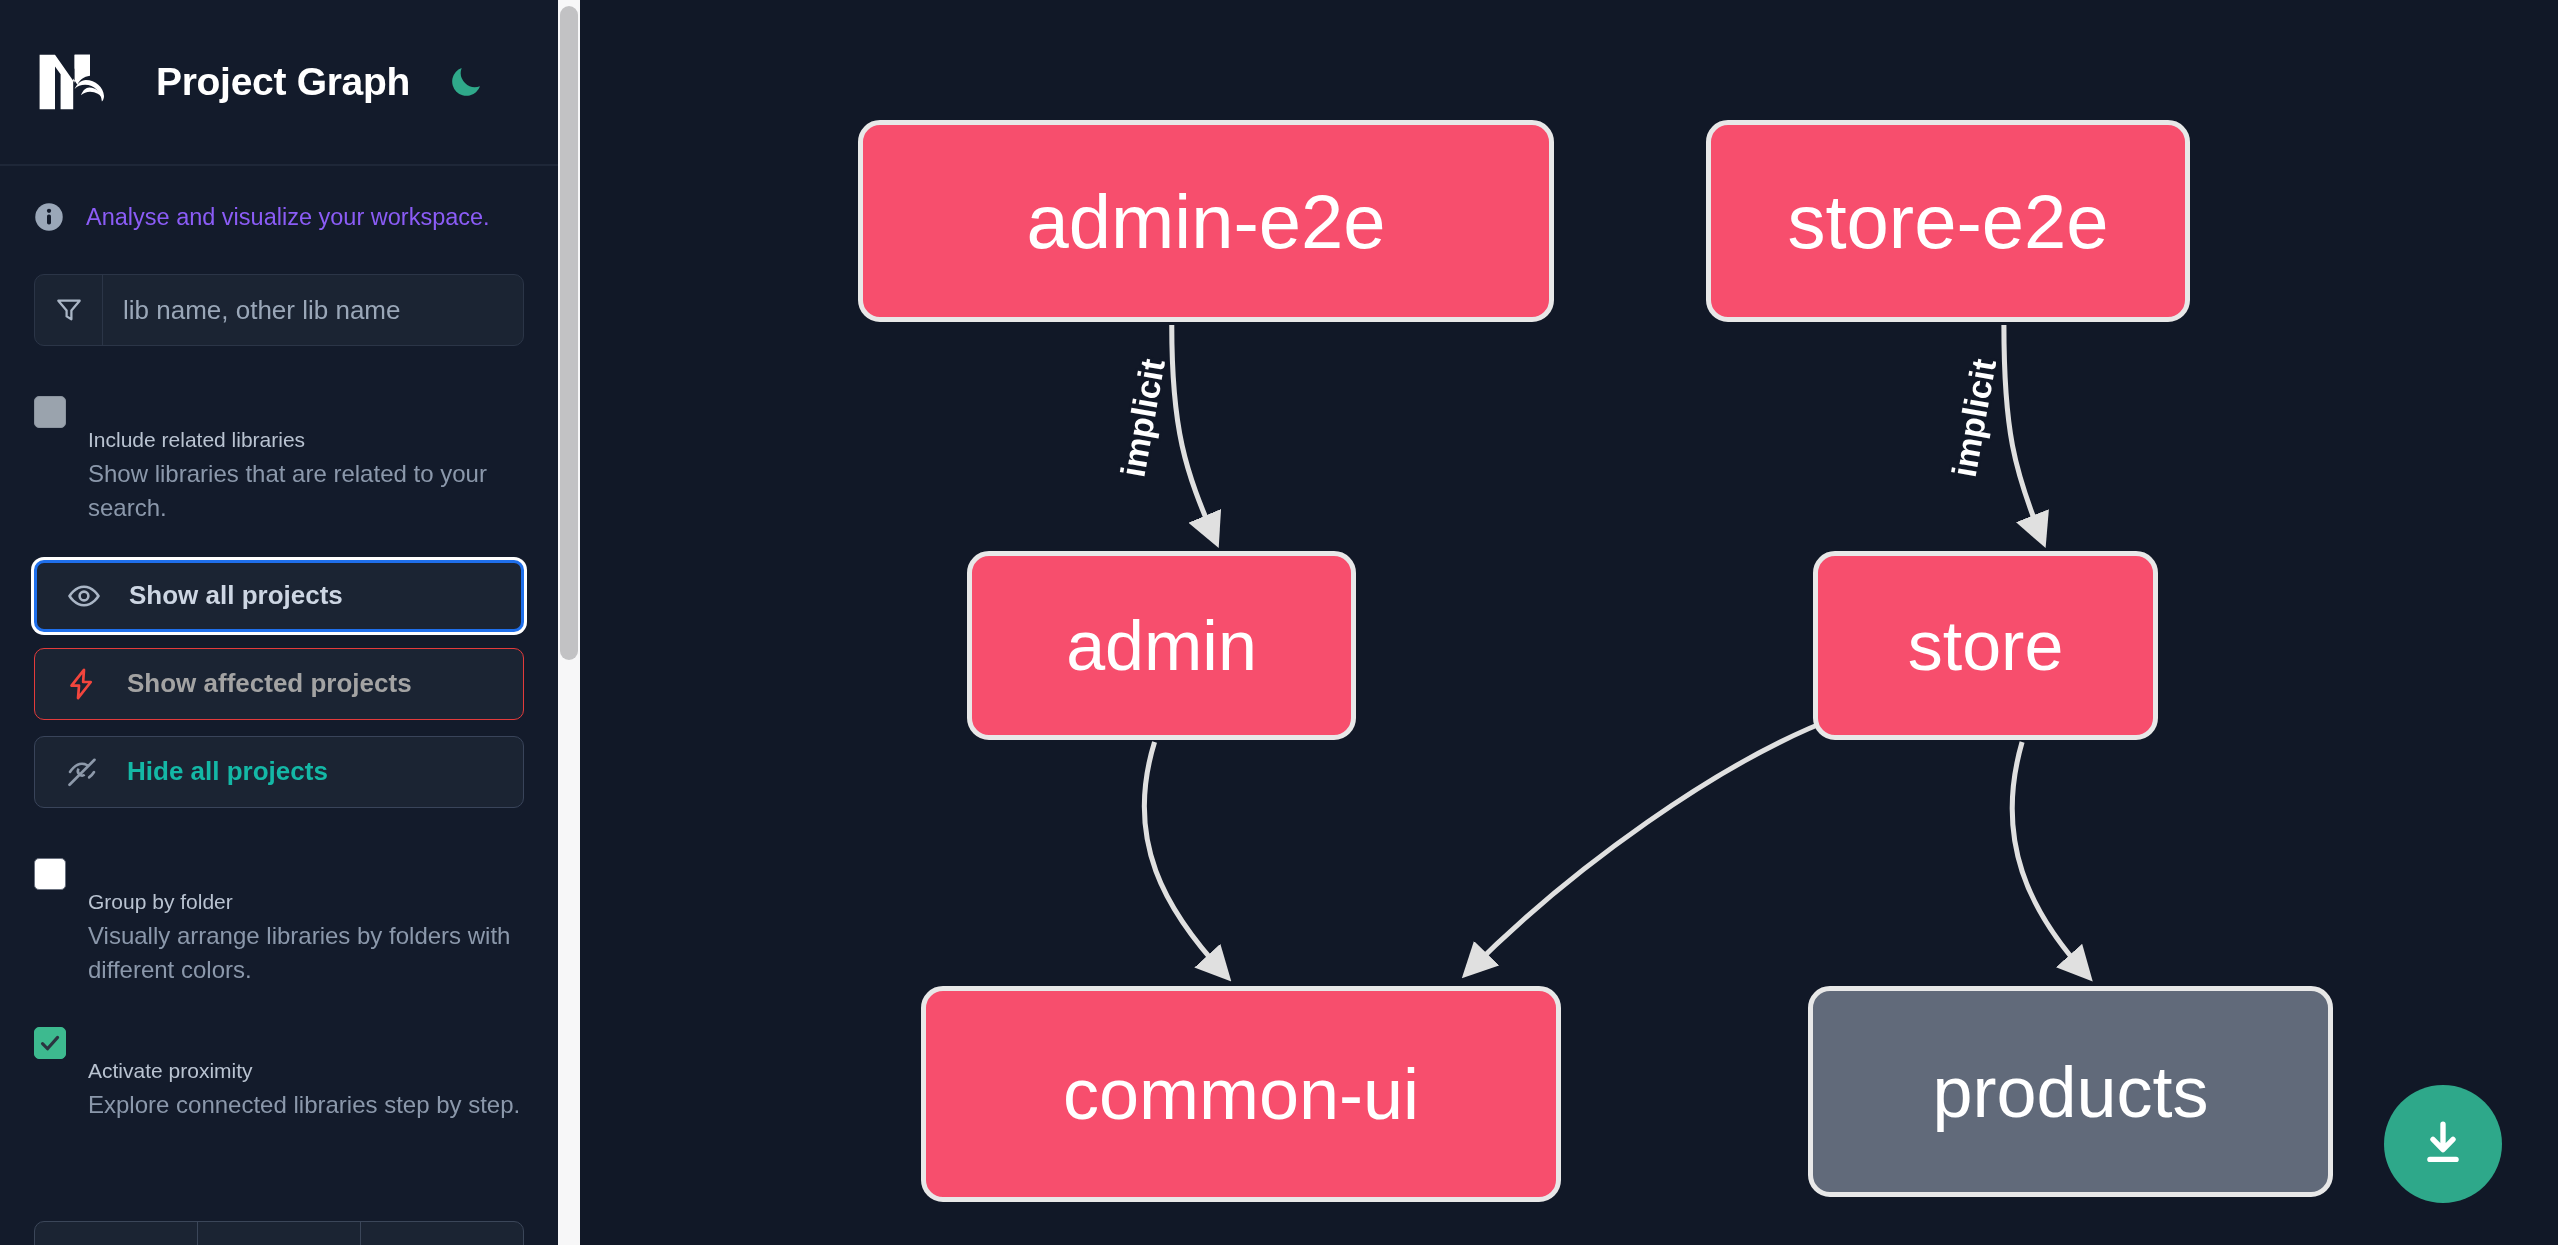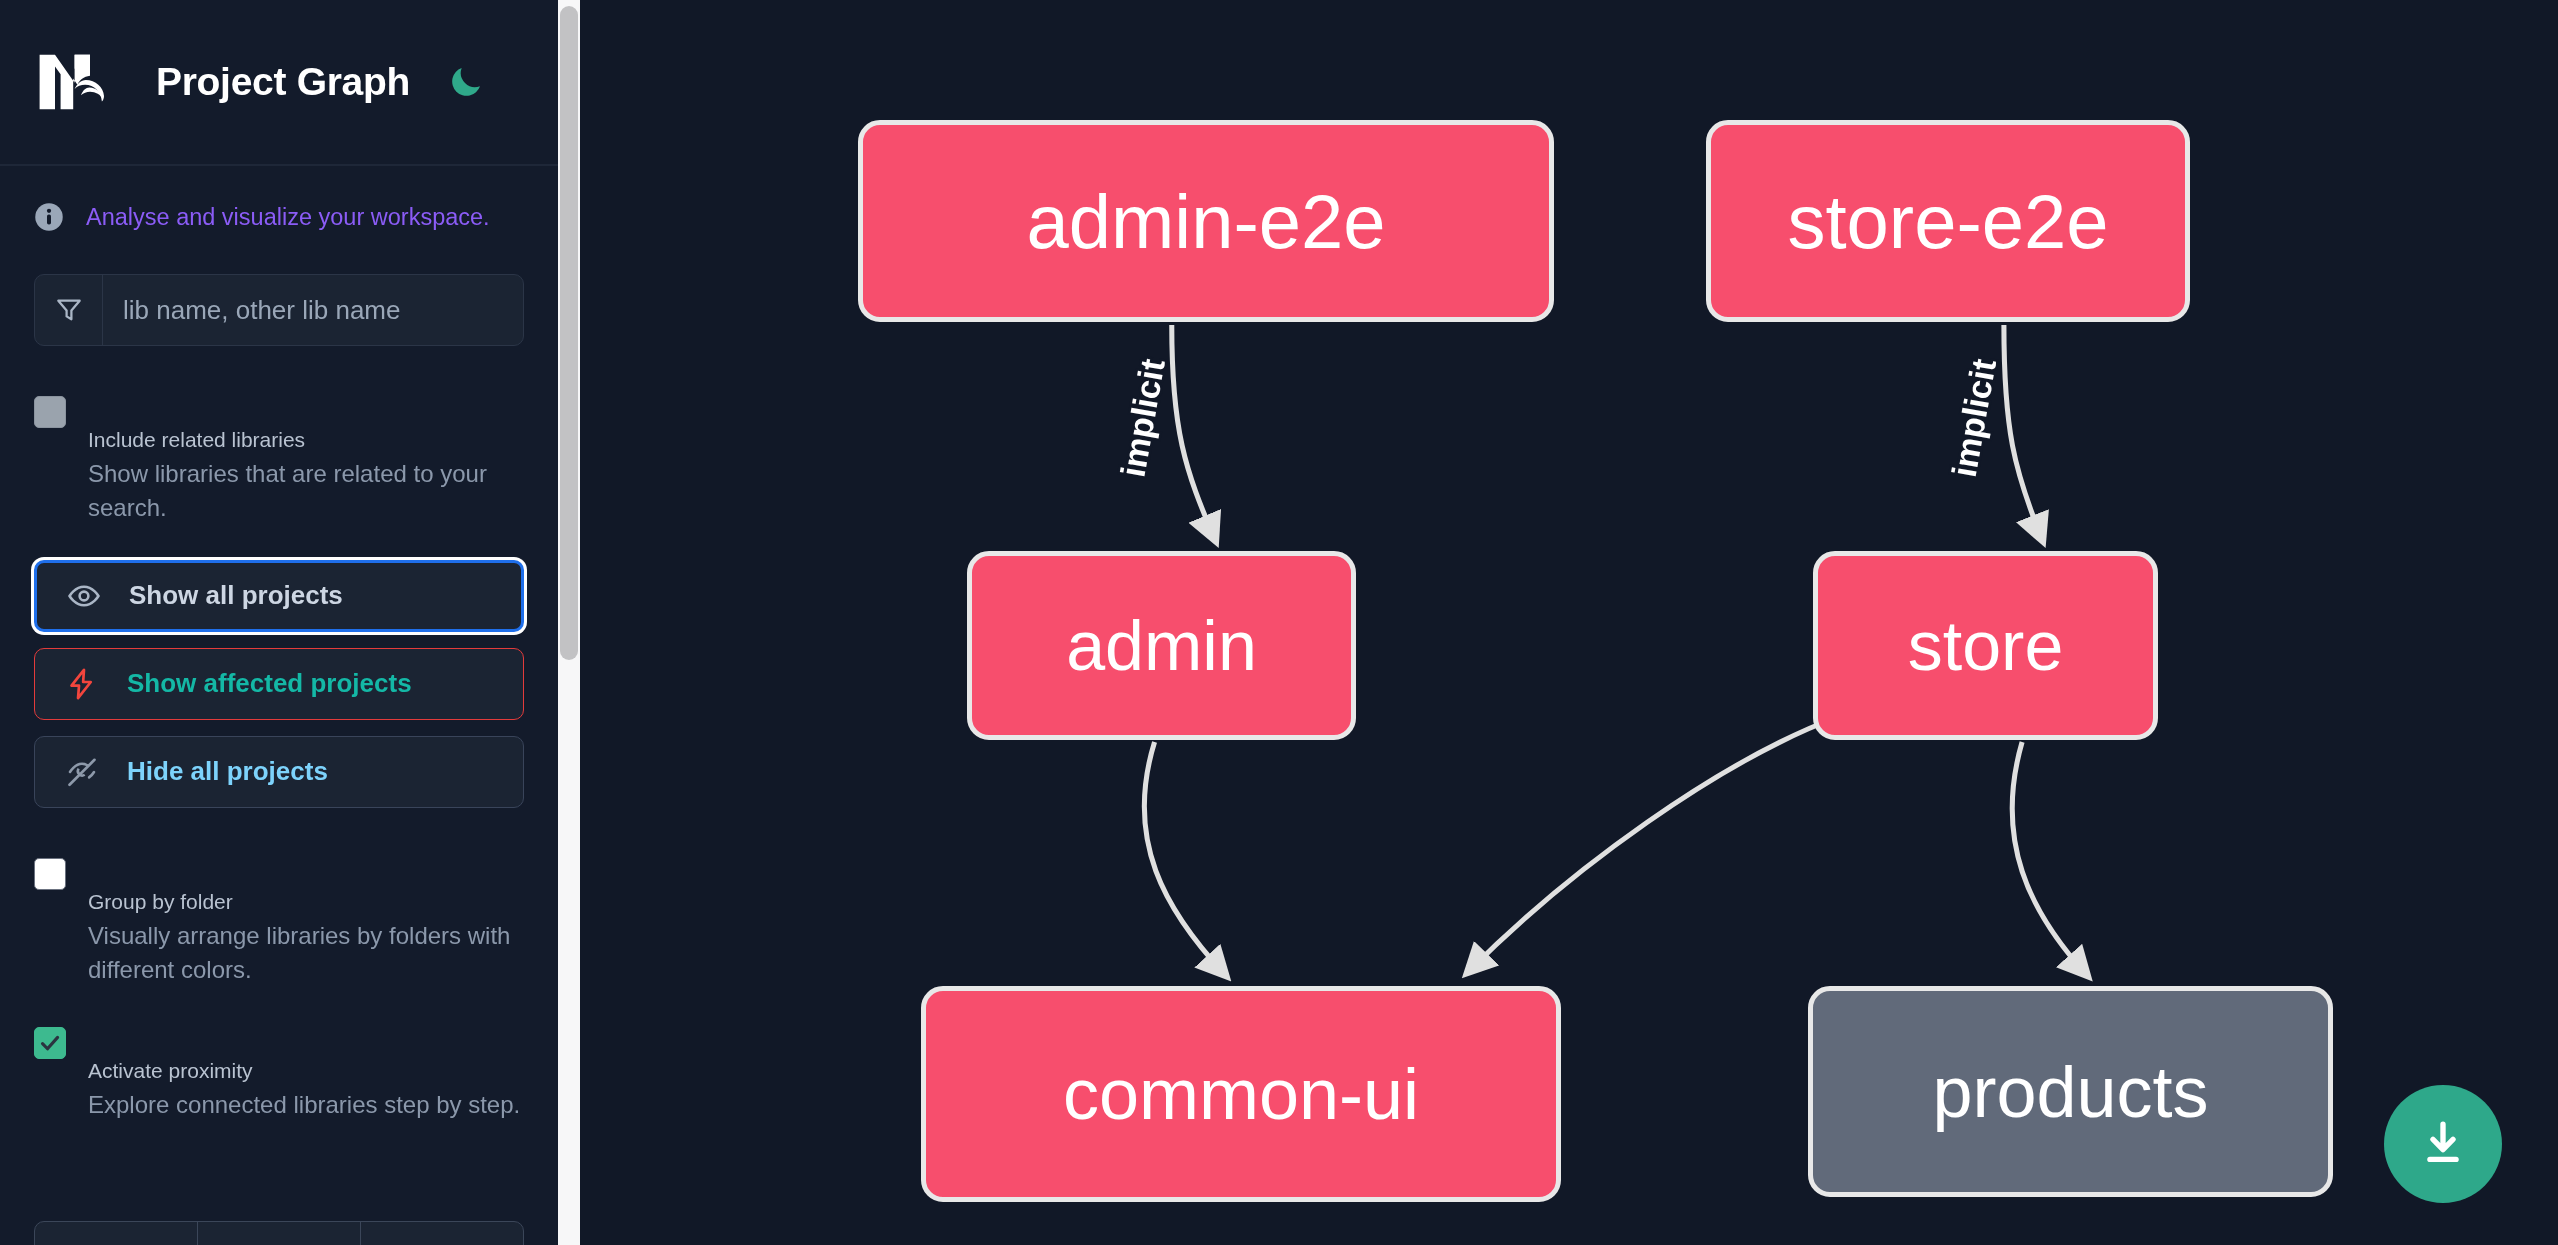--- a/index.html
+++ b/index.html
@@ -112,22 +112,22 @@
     display: flex; align-items: center; justify-content: center;
     margin-right: 26px;
   }
   .act-btn .act-label { font-size: 26px; font-weight: bold; white-space: nowrap; }
   .act-btn.focused {
     border: 3px solid #1f6feb;
     box-shadow: 0 0 0 3px #ffffff;
   }
   .act-btn.focused .act-label { color: #cdd6e3; }
   .act-btn.danger { border: 1px solid #e33b3b; }
-  .act-btn.danger .act-label { color: #14b8a6; }
-  .act-btn.plain .act-label { color: #7dd3fc; }
+  .act-btn.danger .act-label { color: #a3a3a3; }
+  .act-btn.plain .act-label { color: #14b8a6; }
 
   
   .segmented {
     position: absolute;
     left: 34px; bottom: -52px;
     width: 490px; height: 76px;
     border: 1px solid #3b4659;
     border-radius: 10px;
     display: flex;
     background: #1b2433;

